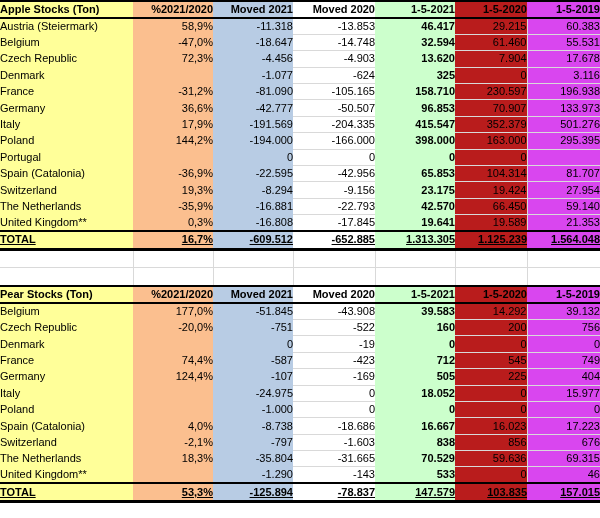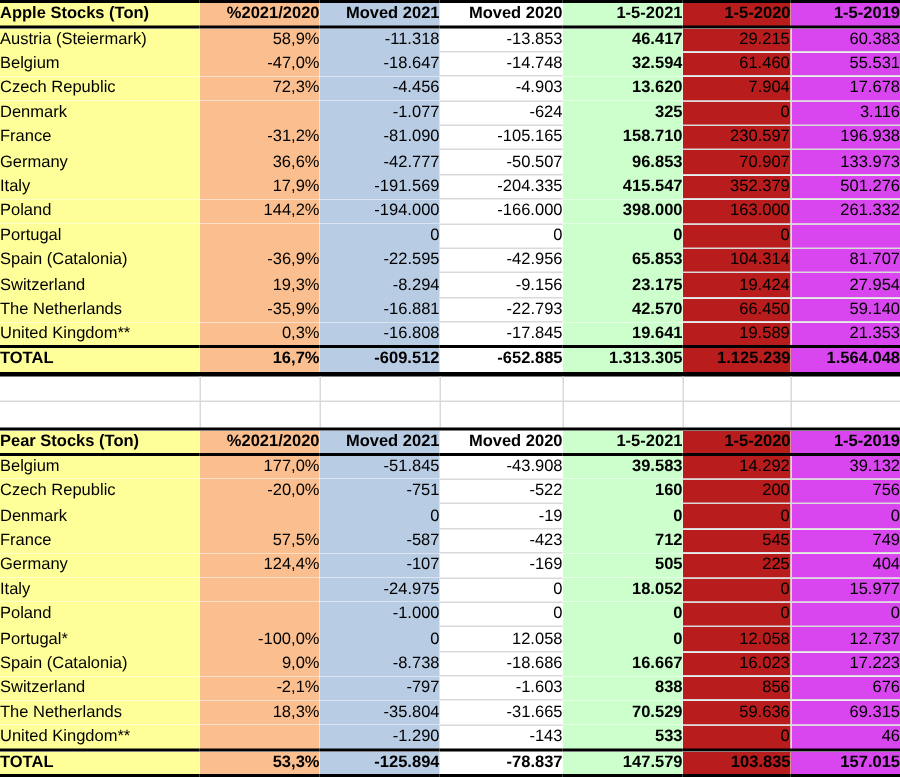--- a/index.html
+++ b/index.html
@@ -42,20 +42,21 @@
 
   tr.hdr td {
     font-weight: bold;
     border-top: 2px solid #000000;
     border-bottom: 2px solid #000000;
   }
   tr.total td {
     font-weight: bold;
     border-top: 2px solid #000000;
     border-bottom: 3px solid #000000;
+    text-decoration: underline;
   }
   tr.hdr   { height: 17px; }
   tr.r     { height: 16.4px; }
   tr.total { height: 18px; }
   tr.gap   { height: 18.5px; }
   tr.gap td { background: #ffffff; }
 </style>
 </head>
 <body>
 
@@ -143,21 +144,21 @@
           <td class="c5 num grid-b grid-r">352.379</td>
           <td class="c6 num grid-b">501.276</td>
         </tr>
         <tr class="r">
           <td class="c0 label">Poland</td>
           <td class="c1 num">144,2%</td>
           <td class="c2 num">-194.000</td>
           <td class="c3 num grid-b">-166.000</td>
           <td class="c4 num">398.000</td>
           <td class="c5 num grid-b grid-r">163.000</td>
-          <td class="c6 num grid-b">261.332</td>
+          <td class="c6 num grid-b">295.395</td>
         </tr>
         <tr class="r">
           <td class="c0 label">Portugal</td>
           <td class="c1 num"></td>
           <td class="c2 num">0</td>
           <td class="c3 num grid-b">0</td>
           <td class="c4 num">0</td>
           <td class="c5 num grid-b grid-r">0</td>
           <td class="c6 num grid-b"></td>
         </tr>
@@ -255,21 +256,21 @@
           <td class="c0 label">Denmark</td>
           <td class="c1 num"></td>
           <td class="c2 num">0</td>
           <td class="c3 num grid-b">-19</td>
           <td class="c4 num">0</td>
           <td class="c5 num grid-b grid-r">0</td>
           <td class="c6 num grid-b">0</td>
         </tr>
         <tr class="r">
           <td class="c0 label">France</td>
-          <td class="c1 num">57,5%</td>
+          <td class="c1 num">74,4%</td>
           <td class="c2 num">-587</td>
           <td class="c3 num grid-b">-423</td>
           <td class="c4 num">712</td>
           <td class="c5 num grid-b grid-r">545</td>
           <td class="c6 num grid-b">749</td>
         </tr>
         <tr class="r">
           <td class="c0 label">Germany</td>
           <td class="c1 num">124,4%</td>
           <td class="c2 num">-107</td>
@@ -290,31 +291,22 @@
         <tr class="r">
           <td class="c0 label">Poland</td>
           <td class="c1 num"></td>
           <td class="c2 num">-1.000</td>
           <td class="c3 num grid-b">0</td>
           <td class="c4 num">0</td>
           <td class="c5 num grid-b grid-r">0</td>
           <td class="c6 num grid-b">0</td>
         </tr>
         <tr class="r">
-          <td class="c0 label">Portugal*</td>
-          <td class="c1 num">-100,0%</td>
-          <td class="c2 num">0</td>
-          <td class="c3 num grid-b">12.058</td>
-          <td class="c4 num">0</td>
-          <td class="c5 num grid-b grid-r">12.058</td>
-          <td class="c6 num grid-b">12.737</td>
-        </tr>
-        <tr class="r">
           <td class="c0 label">Spain (Catalonia)</td>
-          <td class="c1 num">9,0%</td>
+          <td class="c1 num">4,0%</td>
           <td class="c2 num">-8.738</td>
           <td class="c3 num grid-b">-18.686</td>
           <td class="c4 num">16.667</td>
           <td class="c5 num grid-b grid-r">16.023</td>
           <td class="c6 num grid-b">17.223</td>
         </tr>
         <tr class="r">
           <td class="c0 label">Switzerland</td>
           <td class="c1 num">-2,1%</td>
           <td class="c2 num">-797</td>

